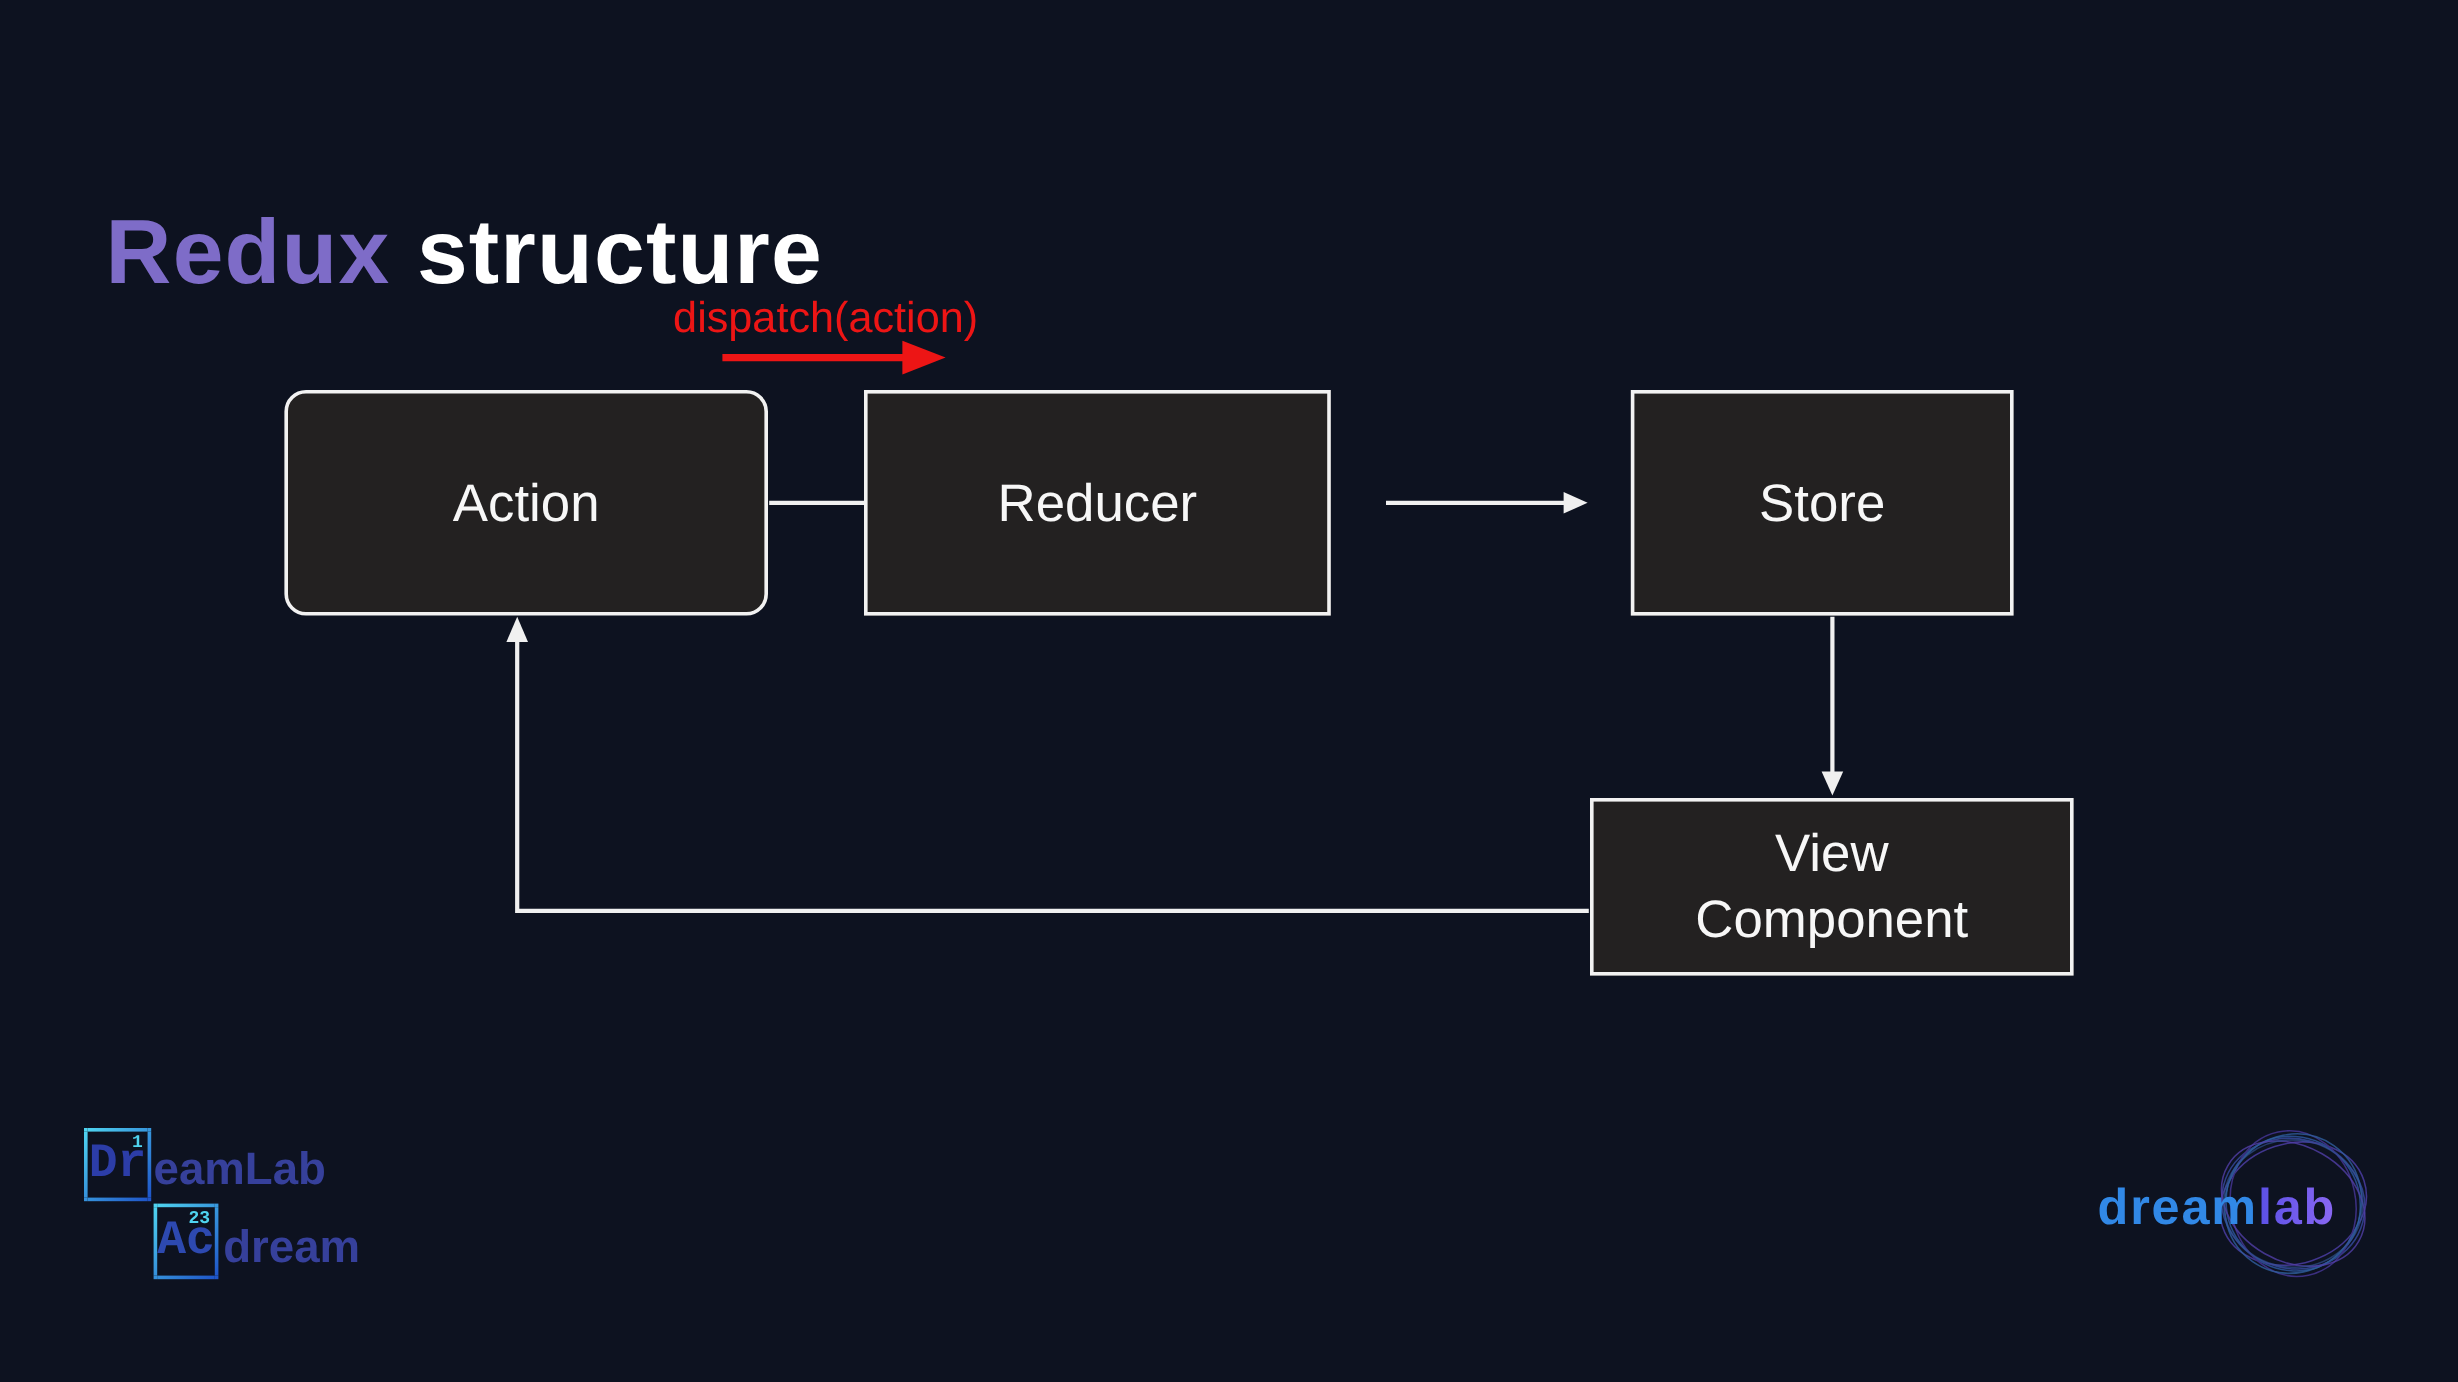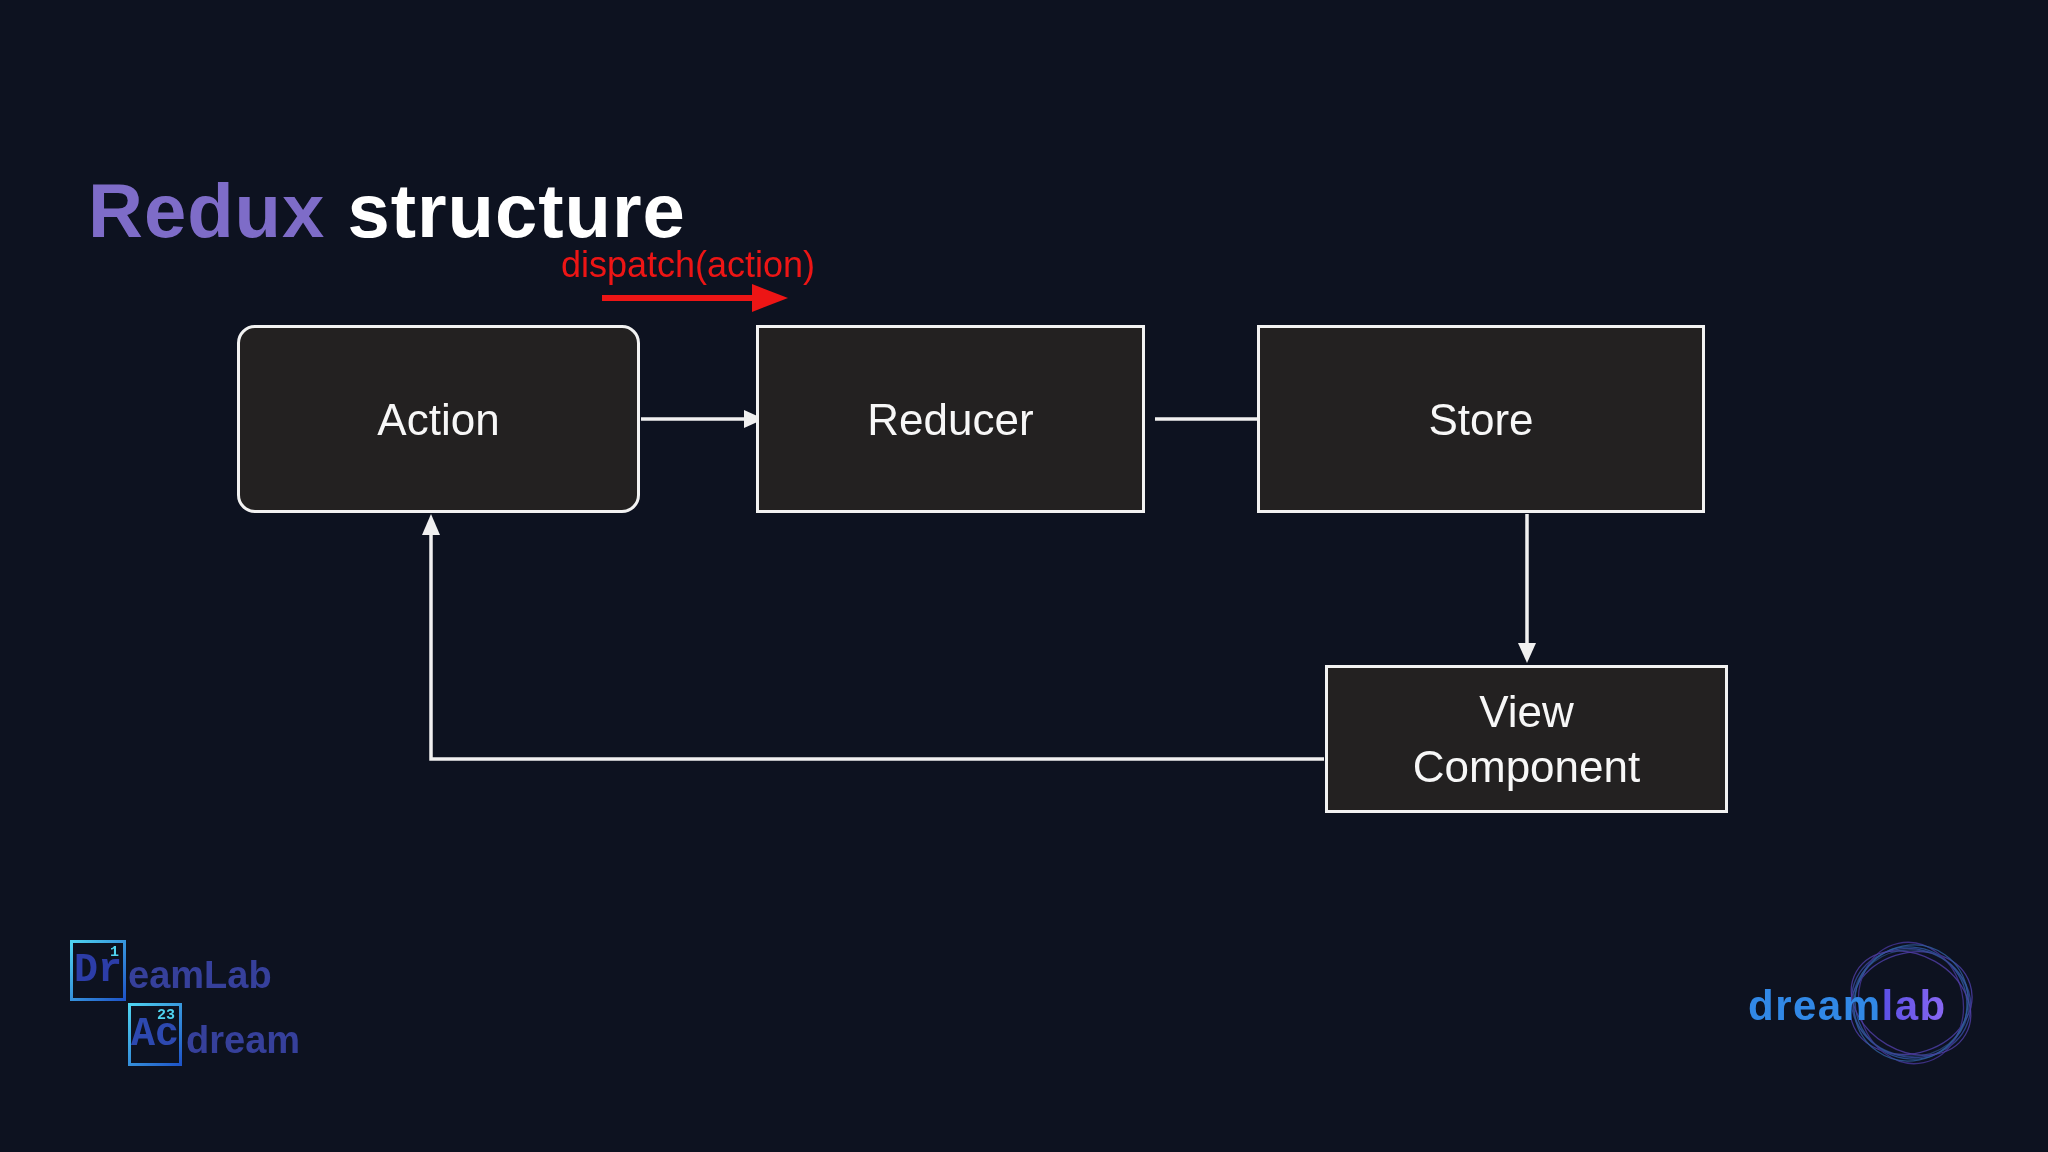--- a/index.html
+++ b/index.html
@@ -30,22 +30,22 @@
   
   .node {
     position:absolute; box-sizing:border-box;
     background: var(--node-fill, #232121);
     border:3px solid var(--node-border, #f2f2f2);
     display:flex; align-items:center; justify-content:center;
     color:#f7f7f7; font-size:44px; text-align:center;
     white-space:pre-line; line-height:1.25;
   }
   #node-action  { left:237px;  top:325px; width:403px; height:188px;border-radius:18px; }
-  #node-reducer { left:756px;  top:325px; width:389px; height:188px; }
-  #node-store   { left:1257px; top:325px; width:448px; height:188px; }
+  #node-reducer { left:720px;  top:325px; width:389px; height:188px; }
+  #node-store   { left:1359px; top:325px; width:319px; height:188px; }
   #node-view    { left:1325px; top:665px; width:403px; height:148px; }
 
   svg.arrows { position:absolute; left:0; top:0; width:2048px; height:1152px; pointer-events:none; }
   .warrow { stroke: var(--arrow, #f0f0f0); stroke-width:3.5; fill:none; }
   .whead  { fill: var(--arrow, #f0f0f0); stroke:none; }
   .rarrow { stroke: var(--dispatch-red, #ed1515); stroke-width:6; fill:none; }
   .rhead  { fill: var(--dispatch-red, #ed1515); stroke:none; }
 
   
   .bb-box {

